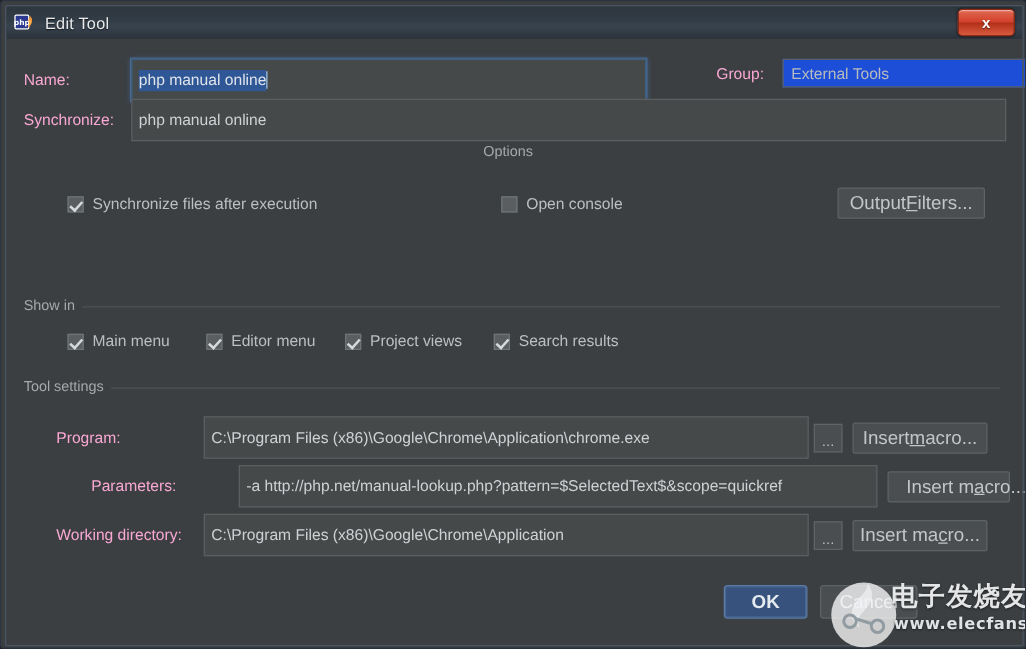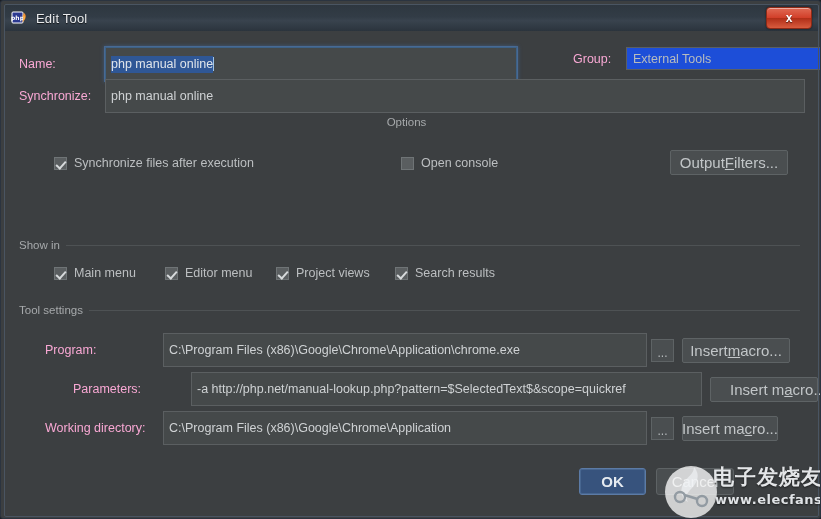--- a/index.html
+++ b/index.html
@@ -398,36 +398,36 @@
           <u>m</u>
           <span>acro...</span>
       </div>
     </div>
 
     <div class="row" style="left:40px; top:341px;margin-left:28px;">
       <div class="lbl" style="width:118px;">Parameters:</div>
       <div class="textfield" style="width:511px;">
         <span>-a  http://php.net/manual-lookup.php?pattern=$SelectedText$&amp;scope=quickref</span>
       </div>
-      <div class="btn" style="margin-left:8px; width:108px; height:25px;padding-left:28px;">
+      <div class="btn" style="margin-left:8px; width:98px; height:25px;padding-left:28px;">
         <span>Insert m</span>
           <u>a</u>
           <span>cro...</span>
       </div>
     </div>
 
     <div class="row" style="left:40px; top:380px;">
       <div class="lbl" style="width:118px;">Working directory:</div>
       <div class="textfield" style="width:484px;text-align:right;">
         <span>C:\Program Files (x86)\Google\Chrome\Application</span>
       </div>
       <div class="browse-btn" style="margin-left:4px;">
         <span>...</span>
       </div>
-      <div class="btn" style="margin-left:8px; width:96px; height:25px;">
+      <div class="btn" style="margin-left:8px; width:108px; height:25px;">
         <span>Insert ma</span>
           <u>c</u>
           <span>ro...</span>
     </div>
     </div>
 
     <div class="btn ok-btn" style="position:absolute; left:574px; top:437px; width:67px; height:27px;">
       <span>OK</span>
     </div>
     <div class="btn cancel-btn" style="position:absolute; left:651px; top:437px; width:78px; height:27px;">

